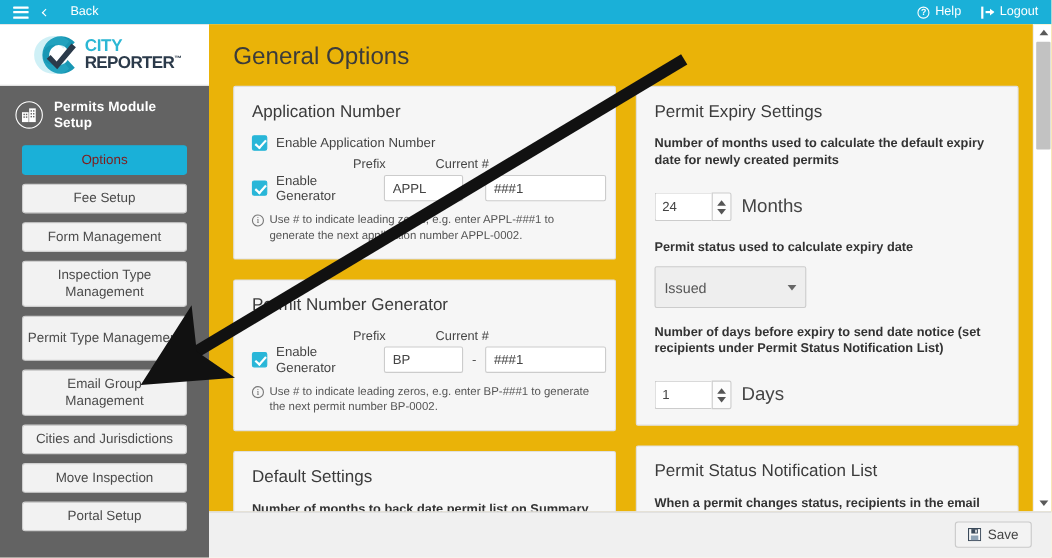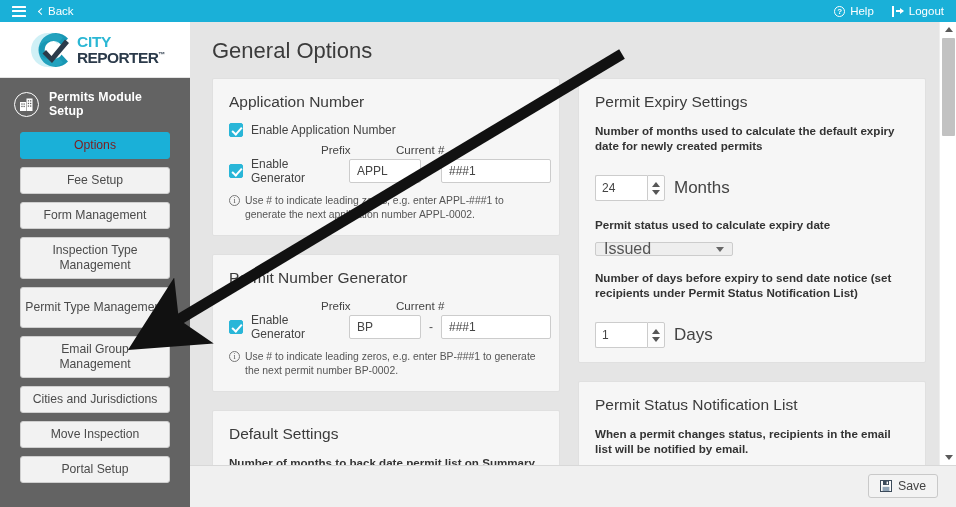--- a/index.html
+++ b/index.html
@@ -25,21 +25,21 @@
     color: #ffffff;
     font-size: 11.5px;
   }
   .hamburger {
     width: 14px; height: 11px;
     margin-left: 12px; margin-right: 13px;
     display: flex; flex-direction: column; justify-content: space-between;
     cursor: pointer;
   }
   .hamburger i { display: block; height: 2px; background: #fff; border-radius: 0.5px; }
-  .back-link { display: flex; align-items: center; gap: 4px; cursor: pointer; color: #fff; }
+  .back-link { display: flex; align-items: center; gap: 20px; cursor: pointer; color: #fff; }
   .chev-left {
     display: inline-block;
     width: 5px; height: 5px;
     border-left: 1.6px solid #fff;
     border-bottom: 1.6px solid #fff;
     transform: rotate(45deg);
     position: relative; top: 0px;
   }
   .topbar-right {
     margin-left: auto; margin-right: 12px;
@@ -109,21 +109,21 @@
   .menu-btn.active {
     background: #1ab0d8;
     border-color: #1ab0d8;
     color: #7f1d1d;
   }
 
   
   .content {
     position: absolute; top: 22px; left: 190px;
     width: 766px; height: 443px;
-    background: #e5e5e5;
+    background: #eab308;
     overflow: hidden;
   }
   .page-title {
     font-size: 22px; color: #3b3b3b;
     font-weight: normal;
     margin: 16px 0 0 22px;
   }
   .cols {
     display: flex; gap: 18px;
     padding: 14px 28px 0 22px;
@@ -226,27 +226,27 @@
   }
   .tri-down {
     width: 0; height: 0;
     border-left: 4px solid transparent;
     border-right: 4px solid transparent;
     border-top: 5px solid #555;
   }
   .unit { font-size: 17px; color: #444; }
 
   .sel {
-    width: 138px; height: 14px;
+    width: 138px; height: 38px;
     border: 1px solid #ccc;
     background: #eeeeee;
     border-radius: 2px;
     display: flex; align-items: center;
     padding: 0 8px;
-    font-size: 16px; color: #555;
+    font-size: 13px; color: #555;
     cursor: pointer;
     margin-bottom: 14px;
   }
   .sel .caret {
     margin-left: auto;
     width: 0; height: 0;
     border-left: 4px solid transparent;
     border-right: 4px solid transparent;
     border-top: 5px solid #666;
   }

